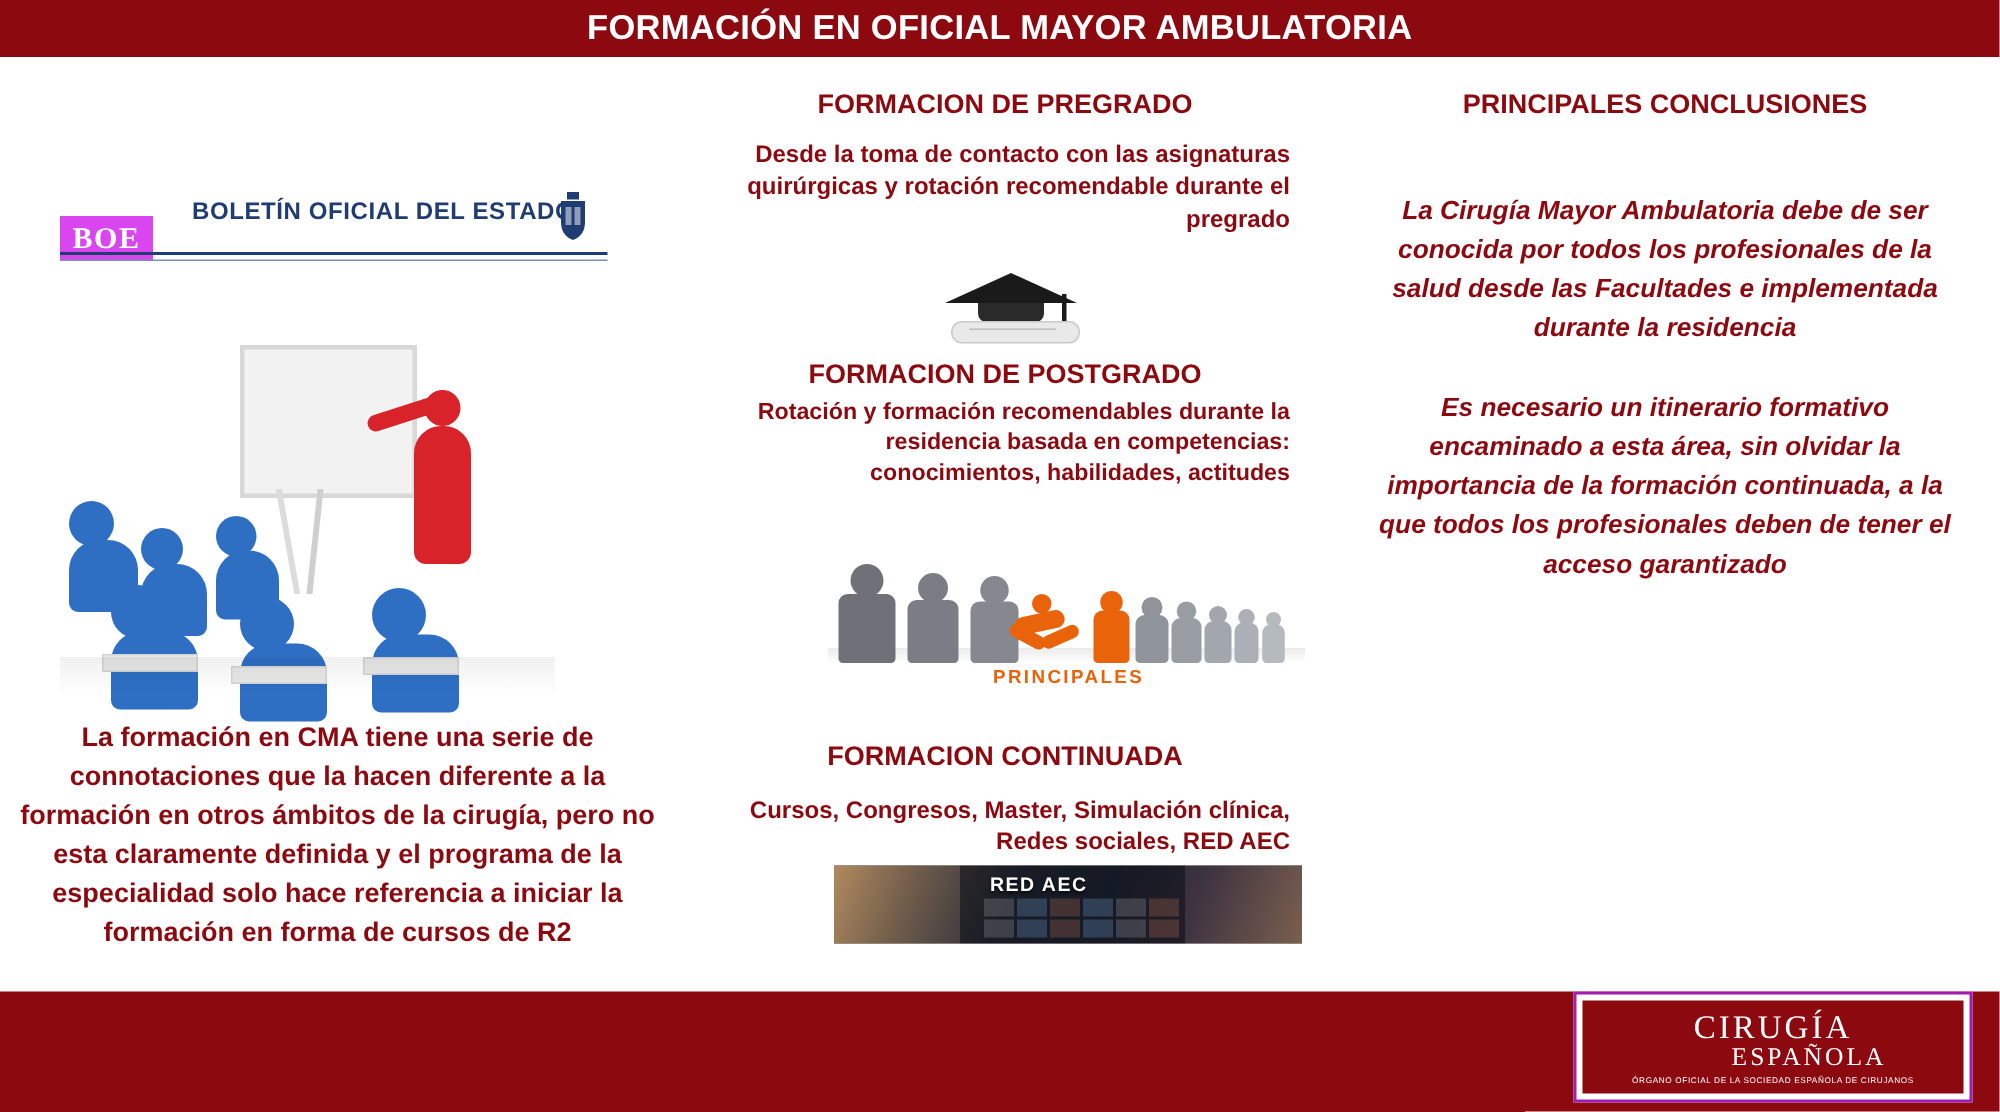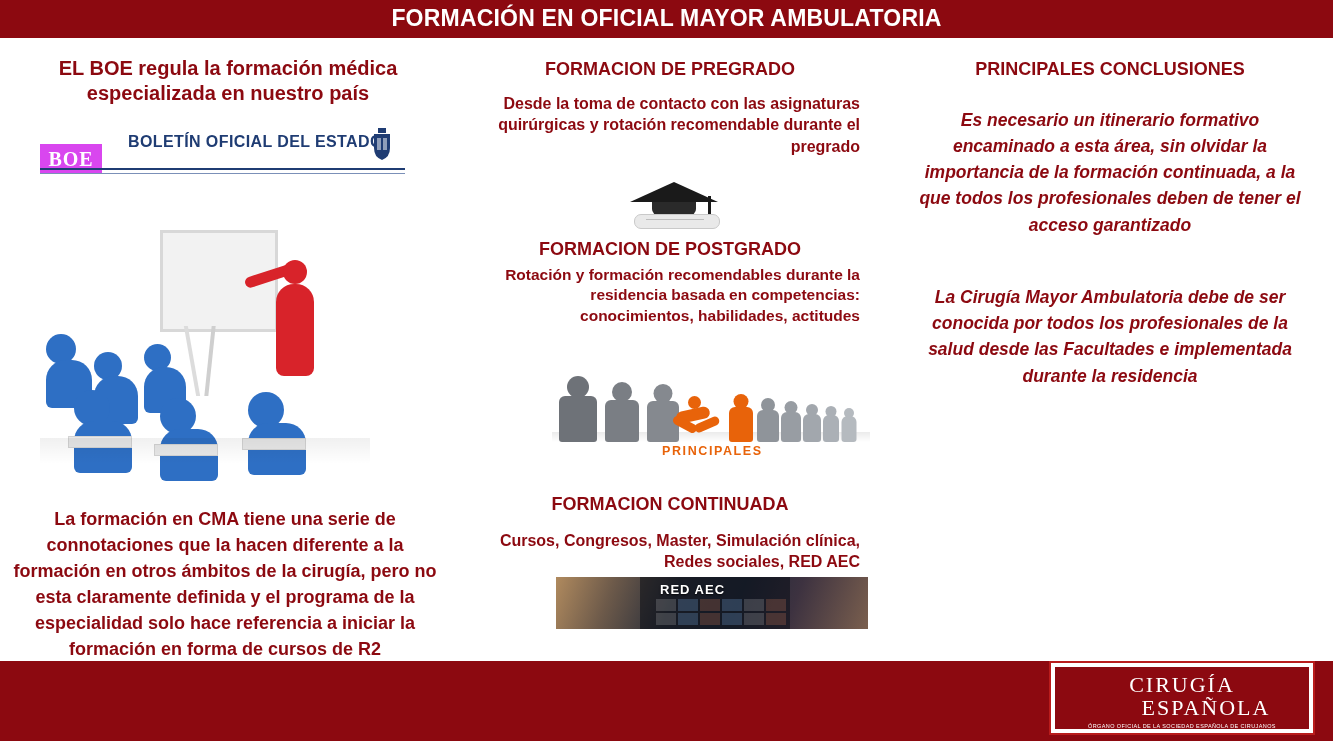--- a/index.html
+++ b/index.html
@@ -70,21 +70,20 @@
     margin: 12px 10px 0 10px;
   }
   .sub-red.small { font-size: 15.5px; }
 
   .body-red {
     color: #8C0910;
     font-weight: bold;
     text-align: center;
     font-size: 18px;
     line-height: 1.45;
-    margin-top: 28px;
   }
 
   .italic-red {
     color: #8C0910;
     font-weight: bold;
     font-style: italic;
     text-align: center;
     font-size: 17.5px;
     line-height: 1.5;
   }
@@ -380,60 +379,57 @@
     left: 0; bottom: 0;
     width: 1333px;
     height: 80px;
     background: #8C0910;
   }
   .footer-logo {
     position: absolute;
     right: 18px; bottom: 6px;
     width: 262px; height: 70px;
     background: #ffffff;
-    border: 2px solid #b91c1c;
+    border: 2px solid #a21caf;
   }
   .footer-logo-inner {
     position: absolute;
     inset: 4px;
     background: #8C0910;
     color: #ffffff;
     text-align: center;
   }
   .fl-1 {
     font-family: "Liberation Serif", serif;
     font-size: 22px;
     letter-spacing: 2px;
     margin-top: 6px;
     line-height: 1.05;
   }
   .fl-2 {
     font-family: "Liberation Serif", serif;
-    font-size: 22px;
+    font-size: 17px;
     letter-spacing: 2px;
     line-height: 1.05;
     padding-left: 48px;
   }
   .fl-3 {
     font-size: 5.5px;
     letter-spacing: 0.4px;
     margin-top: 4px;
   }
 </style>
 </head>
 <body>
 
 <div class="slide">
 
   <div class="header-bar"></div>
   <div class="header-title">FORMACIÓN EN OFICIAL MAYOR AMBULATORIA</div>
 
-  <div class="col col-left">
-    <div class="col-heading h-left">EL BOE regula la formación médica especializada en nuestro país</div>
-  </div>
 
   <div class="boe-block">
     <div class="boe-logo">BOE</div>
     <div class="boe-text">BOLETÍN OFICIAL DEL ESTADO</div>
     <div class="boe-shield">
       <svg width="22" height="34" viewBox="0 0 22 34" aria-hidden="true">
         <path d="M3 6 h16 v14 q0 9 -8 12 q-8 -3 -8 -12 z" fill="#1F3C73"></path>
         <rect x="7" y="0" width="8" height="5" fill="#1F3C73"></rect>
         <rect x="6" y="10" width="4" height="12" fill="#ffffff" opacity="0.5"></rect>
         <rect x="12" y="10" width="4" height="12" fill="#ffffff" opacity="0.5"></rect>
@@ -577,22 +573,22 @@
         <span></span>
         <span></span>
         <span></span>
         <span></span>
         <span></span>
     </div>
   </div>
 
   <div class="col col-right">
     <div class="col-heading h-right">PRINCIPALES CONCLUSIONES</div>
+    <div class="italic-red right-p1">La Cirugía Mayor Ambulatoria debe de ser conocida por todos los profesionales de la salud desde las Facultades e implementada durante la residencia</div>
     <div class="italic-red right-p2">Es necesario un itinerario formativo encaminado a esta área, sin olvidar la importancia de la formación continuada, a la que todos los profesionales deben de tener el acceso garantizado</div>
-    <div class="italic-red right-p1">La Cirugía Mayor Ambulatoria debe de ser conocida por todos los profesionales de la salud desde las Facultades e implementada durante la residencia</div>
   </div>
 
   <div class="footer-bar"></div>
   <div class="footer-logo">
     <div class="footer-logo-inner">
       <div class="fl-1">CIRUGÍA</div>
       <div class="fl-2">ESPAÑOLA</div>
       <div class="fl-3">ÓRGANO OFICIAL DE LA SOCIEDAD ESPAÑOLA DE CIRUJANOS</div>
     </div>
   </div>

